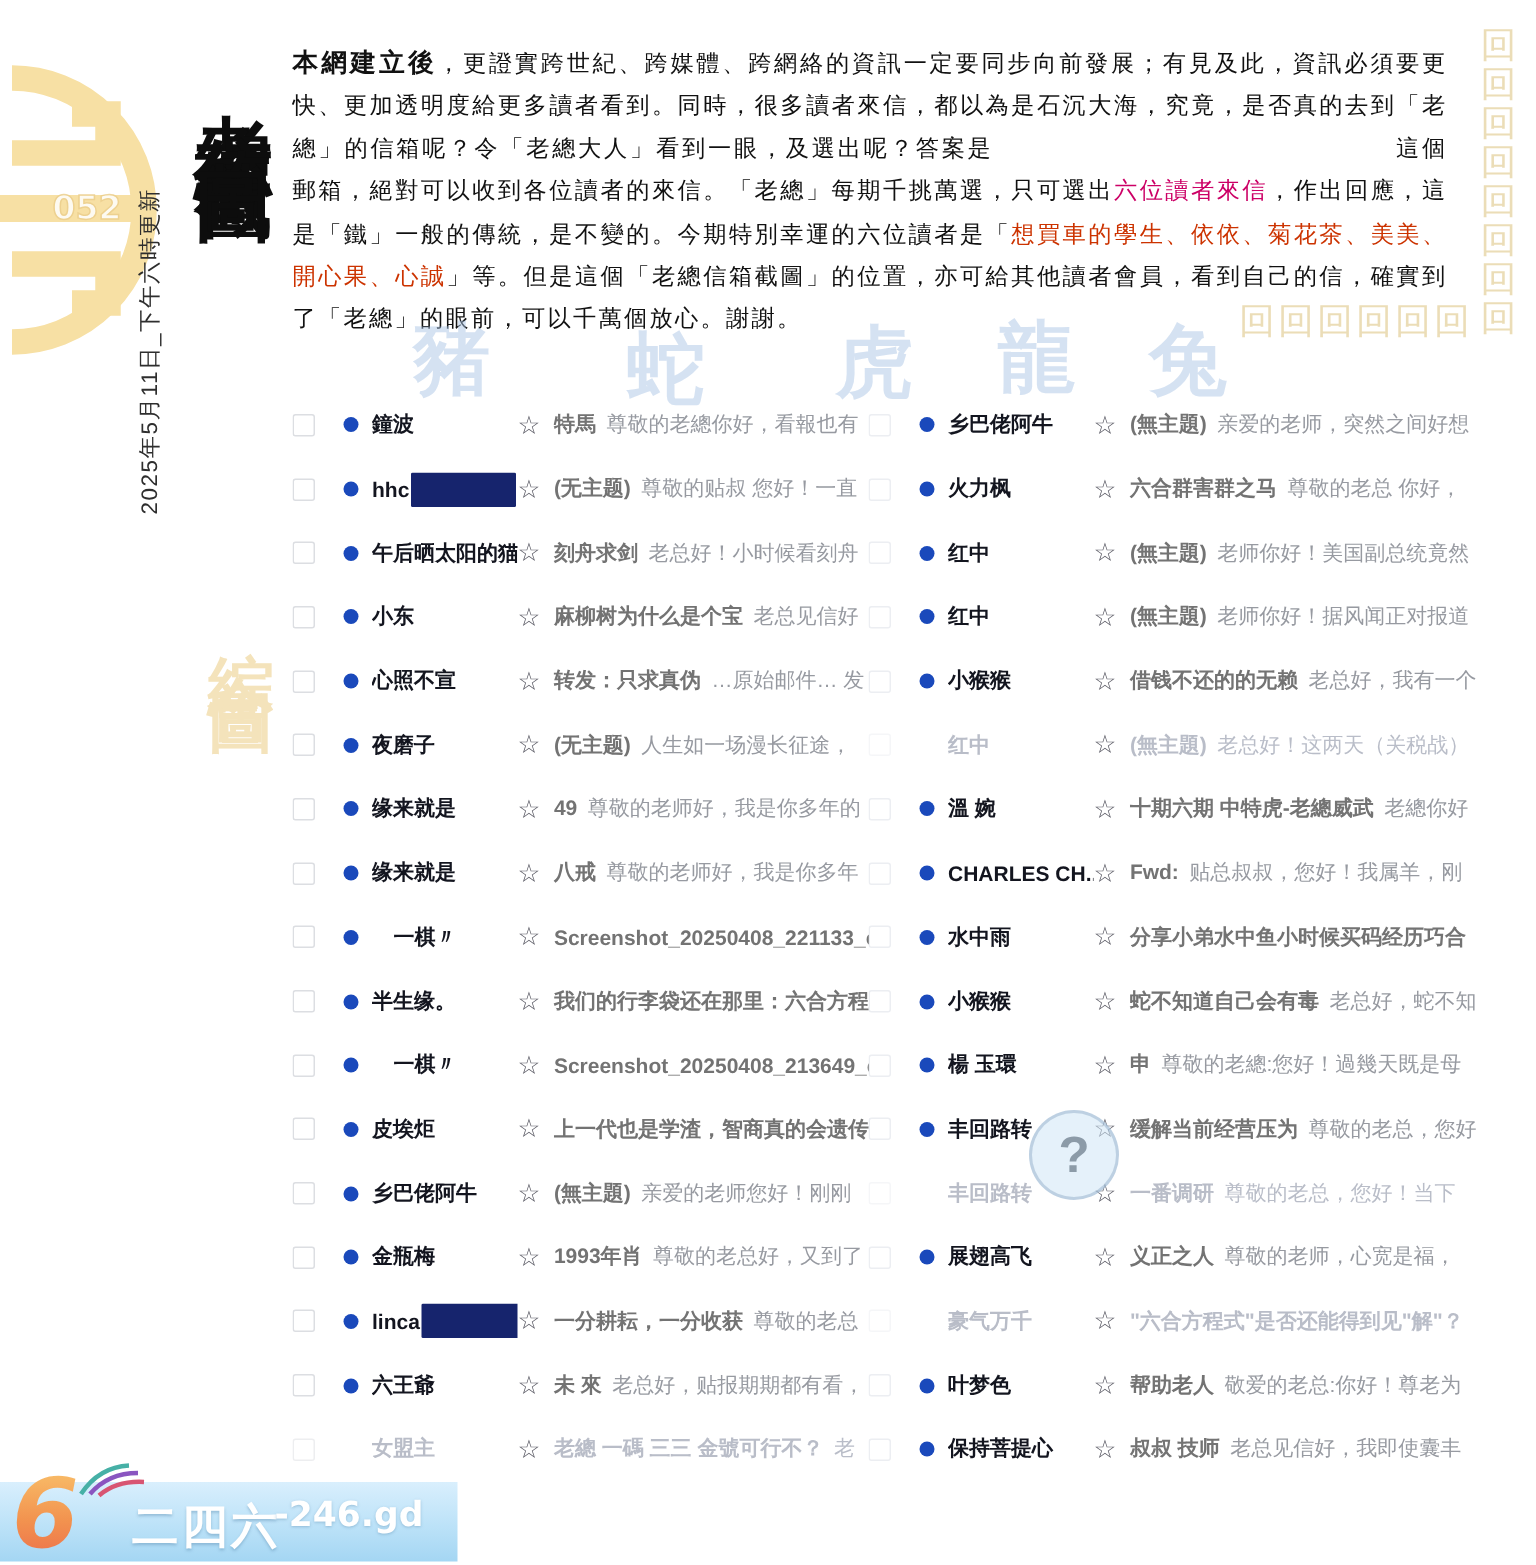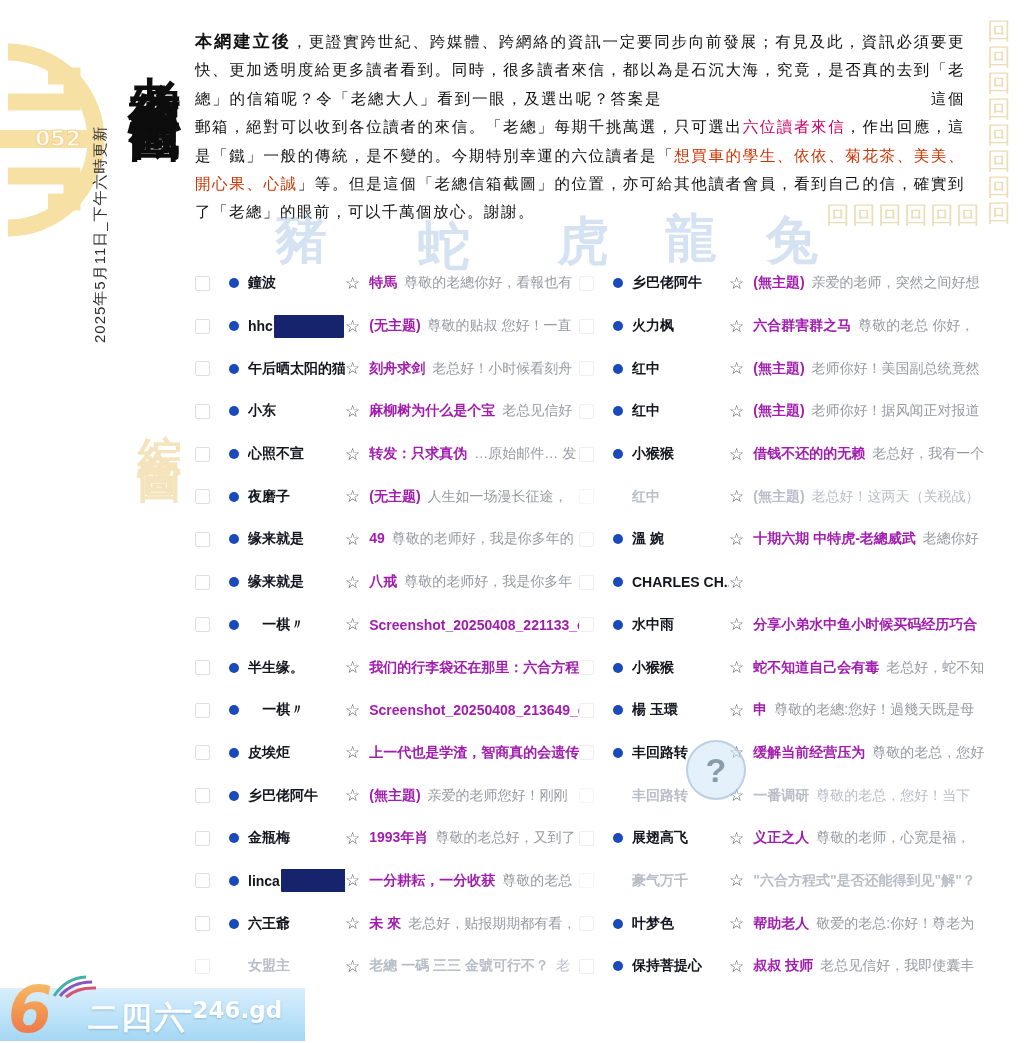--- a/index.html
+++ b/index.html
@@ -55,21 +55,21 @@
       background:#fff;margin-right:19px;}
   .col-right .cb{border-color:#eceef2;}
   .dot{flex:0 0 10px;width:10px;height:10px;border-radius:50%;background:var(--dot-blue);
        margin-right:9px;}
   .sender{flex:0 0 97px;width:97px;overflow:hidden;white-space:nowrap;
           font-weight:bold;font-size:14px;color:#13151f;display:flex;align-items:center;}
   .redact{display:none;width:70px;height:23px;background:var(--redaction);border-radius:1px;
           margin-left:1px;flex:0 0 auto;}
   .star{flex:0 0 auto;font-size:17px;color:#5c5c66;margin-right:9px;}
   .mtext{flex:1 1 auto;overflow:hidden;white-space:nowrap;font-size:14px;}
-  .subject{font-weight:bold;color:#a21caf;margin-right:7px;}
+  .subject{font-weight:bold;color:#737373;margin-right:7px;}
   .preview{color:#979aa1;}
   .mail-row.read .dot{visibility:hidden;}
   .mail-row.read .cb{opacity:.5;}
   .mail-row.read .sender,.mail-row.read .subject,.mail-row.read .preview{color:#b9bdc8;}
 
   
   .footer{position:absolute;left:0;top:988px;width:305px;height:53px;
           background:linear-gradient(180deg,#d9effd 0%,#bce2f8 55%,#a4d6f3 100%);}
   .logo-six{position:absolute;left:8px;top:-10px;font-size:64px;font-weight:bold;font-style:italic;
           background:linear-gradient(180deg,#f9c06a 0%,#f2934f 55%,#ec6f4b 100%);
@@ -379,20 +379,21 @@
       <span class="mtext"><span class="subject">十期六期 中特虎-老總威武</span><span class="preview">老總你好</span></span>
     </div>
       <div class="mail-row">
       <span class="cb"></span>
       <span class="dot"></span>
       <span class="sender">
           <span>CHARLES CH...</span>
           <span></span>
         </span>
       <span class="star">☆</span>
+      <span class="mtext"><span class="subject">Fwd:</span><span class="preview">贴总叔叔，您好！我属羊，刚</span></span>
     </div>
       <div class="mail-row">
       <span class="cb"></span>
       <span class="dot"></span>
       <span class="sender">
           <span>水中雨</span>
           <span></span>
         </span>
       <span class="star">☆</span>
       <span class="mtext"><span class="subject">分享小弟水中鱼小时候买码经历巧合</span><span class="preview"></span></span>

